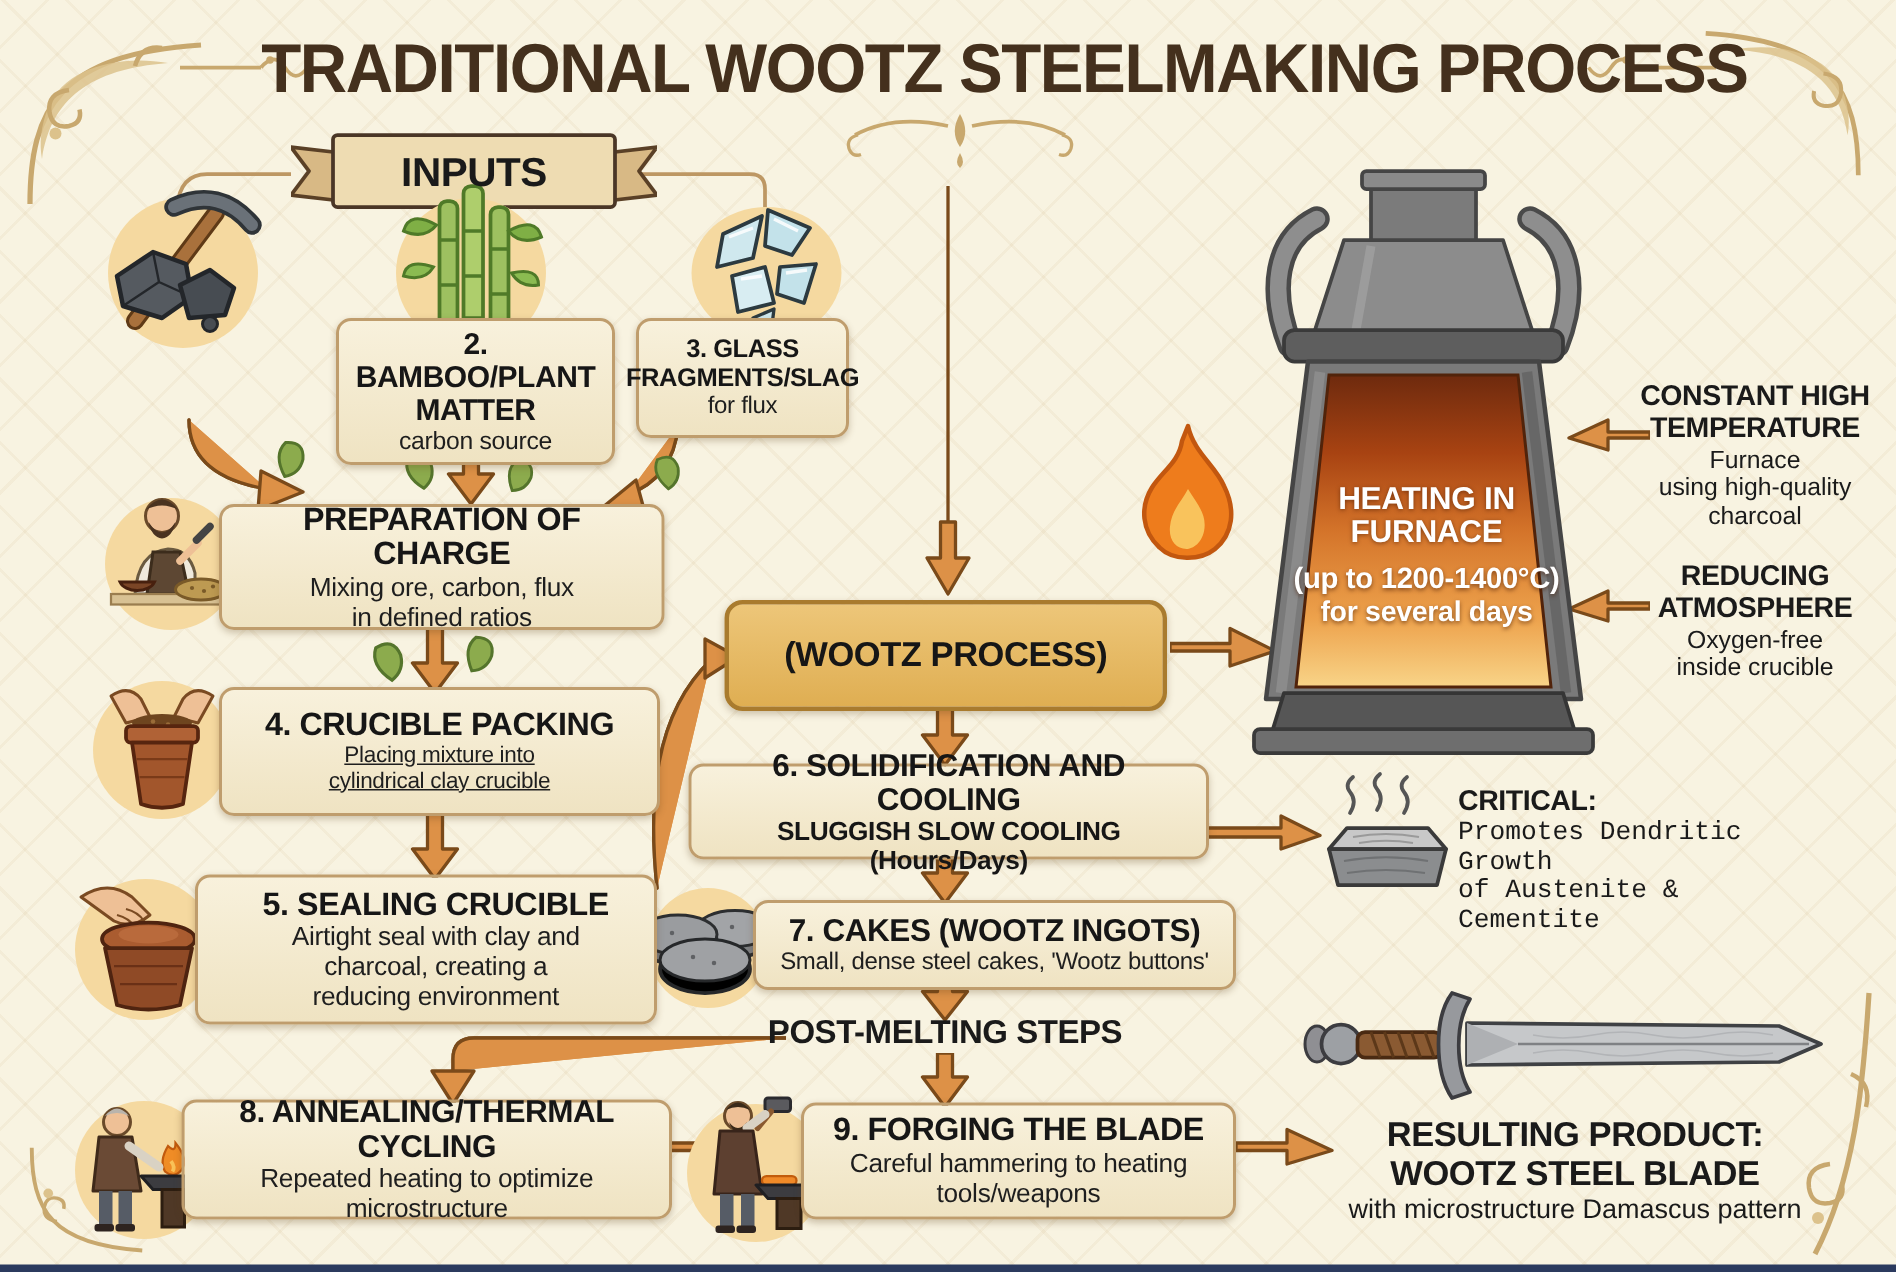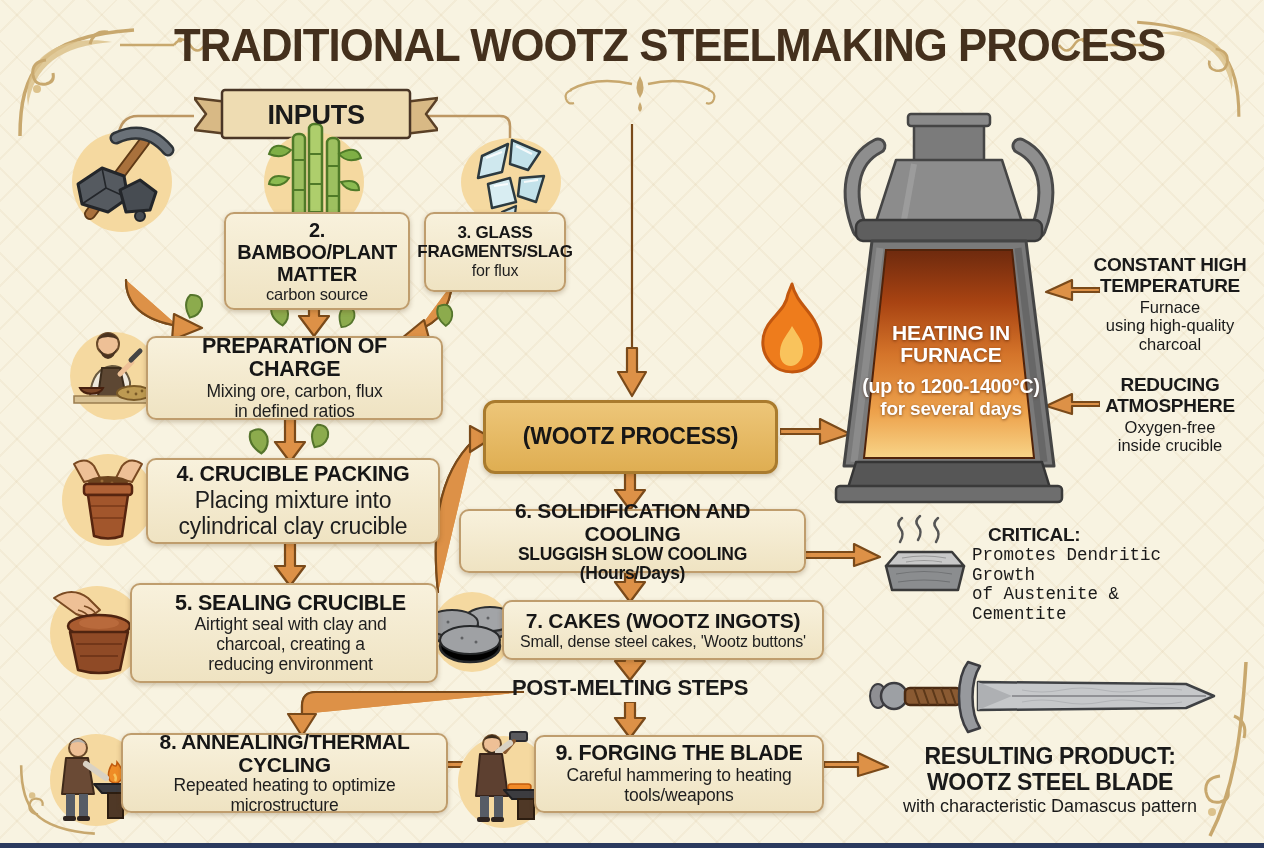--- a/index.html
+++ b/index.html
@@ -211,21 +211,21 @@
     <path d="M84 20 Q 72 12 64 22 L 58 34 L 74 38 Z" fill="#eec096" stroke="#7a4a22" stroke-width="2" stroke-linejoin="round"></path>
     <ellipse cx="50" cy="38" rx="20" ry="6" fill="#6e451f"></ellipse>
     <circle cx="44" cy="37" r="1.5" fill="#9a6c38"></circle>
       <circle cx="54" cy="39" r="1.5" fill="#9a6c38"></circle>
     <rect x="26" y="40" width="48" height="11" rx="3" fill="#b06236" stroke="#57250f" stroke-width="2.5"></rect>
     <path d="M30 51 L70 51 L64 92 Q 50 97 36 92 Z" fill="#a2562c" stroke="#57250f" stroke-width="2.5" stroke-linejoin="round"></path>
     <path d="M33 62 h34 M35 74 h30" stroke="#7a3a18" stroke-width="1.5"></path>
   </svg>
   <div class="box" style="left:146px;top:458px;width:294px;height:86px;">
     <span class="t" style="font-size:21.5px;">4. CRUCIBLE PACKING</span>
-    <span class="d" style="font-size:23px;">Placing mixture into
+    <span class="d" style="font-size:15px;text-decoration:underline;">Placing mixture into
 cylindrical clay crucible</span>
   </div>
 
   <svg class="conn ar" style="left:272px;top:542px;" width="36" height="46" viewBox="0 0 36 46">
     <path d="M13 0 h10 v24 h10 L18 44 L3 24 h10 Z"></path>
   </svg>
 
   <svg class="icon" style="left:44px;top:576px;" width="106" height="106" viewBox="0 0 106 106">
     <circle cx="53" cy="57" r="47" fill="#f5d9a0"></circle>
     <path d="M10 22 Q 28 10 44 22 L 56 34 Q 44 44 32 38 Z" fill="#eec096" stroke="#7a4a22" stroke-width="2" stroke-linejoin="round"></path>
@@ -326,21 +326,21 @@
 
   <svg class="icon" style="left:868px;top:512px;" width="110" height="90" viewBox="0 0 110 90">
     <path d="M32 30 q 5 -8 0 -14 q -4 -5 2 -10" stroke="#555" stroke-width="2.5" fill="none" stroke-linecap="round"></path>
     <path d="M50 28 q 5 -8 0 -14 q -4 -5 2 -10" stroke="#555" stroke-width="2.5" fill="none" stroke-linecap="round"></path>
     <path d="M68 30 q 5 -8 0 -14 q -4 -5 2 -10" stroke="#555" stroke-width="2.5" fill="none" stroke-linecap="round"></path>
     <path d="M30 40 L84 40 L96 54 L18 54 Z" fill="#c8c8c8" stroke="#3a3a3a" stroke-width="2.5" stroke-linejoin="round"></path>
     <path d="M34 46 q 22 -4 44 0 M38 50 q 18 -3 36 0" stroke="#9a9a9a" stroke-width="1.2" fill="none"></path>
     <path d="M18 54 L96 54 L90 78 L24 78 Z" fill="#8b8d8f" stroke="#3a3a3a" stroke-width="2.5" stroke-linejoin="round"></path>
     <path d="M28 62 q 28 -5 56 0 M30 70 q 26 -4 52 0" stroke="#6f7173" stroke-width="1.2" fill="none"></path>
   </svg>
-  <div class="lbl bold" style="left:972px;top:524px;width:220px;font-size:19px;text-align:left;margin-left:16px;">CRITICAL:</div>
+  <div class="lbl bold" style="left:972px;top:524px;width:220px;font-size:19px;text-align:left;">CRITICAL:</div>
   <div class="lbl" style="left:972px;top:546px;width:230px;font-size:17.5px;text-align:left;font-family:Liberation Mono, monospace;">Promotes Dendritic Growth
 of Austenite &amp; Cementite</div>
 
   <svg class="conn ar" style="left:612px;top:570px;" width="36" height="34" viewBox="0 0 36 34">
     <path d="M13 0 h10 v12 h10 L18 32 L3 12 h10 Z"></path>
   </svg>
 
   <svg class="icon" style="left:418px;top:588px;" width="108" height="84" viewBox="0 0 108 84">
     <circle cx="54" cy="44" r="40" fill="#f5d9a0"></circle>
     <ellipse cx="72" cy="36" rx="25" ry="14" fill="#7e8083" stroke="#2c2e30" stroke-width="2.5"></ellipse>
@@ -432,16 +432,16 @@
     <path d="M64 40 l6 17 M73 40 l6 17 M82 40 l6 17 M91 40 l6 17 M100 40 l6 17" stroke="#5c3819" stroke-width="2"></path>
     <path d="M118 14 C 106 30 106 66 118 84 L 130 80 C 120 64 120 34 130 18 Z" fill="#97999d" stroke="#3c3c40" stroke-width="2.5" stroke-linejoin="round"></path>
     <path d="M128 34 L 336 36 L 364 48 L 336 60 L 128 62 Z" fill="#c6c8ca" stroke="#3f4144" stroke-width="2.5" stroke-linejoin="round"></path>
     <path d="M128 34 L162 48 L128 62 Z" fill="#aeb0b3"></path>
     <path d="M162 48 H 356" stroke="#7f8184" stroke-width="1.6"></path>
     <path d="M172 42 q 20 4 40 0 t 40 0 t 40 0 t 40 0" stroke="#b2b4b7" stroke-width="1" fill="none"></path>
     <path d="M172 54 q 20 -4 40 0 t 40 0 t 40 0 t 40 0" stroke="#b2b4b7" stroke-width="1" fill="none"></path>
   </svg>
   <div class="lbl bold" style="left:880px;top:744px;width:340px;font-size:23px;">RESULTING PRODUCT:
 WOOTZ STEEL BLADE</div>
-  <div class="lbl" style="left:860px;top:796px;width:380px;font-size:18px;">with characteristic Damascus pattern</div>
+  <div class="lbl" style="left:860px;top:796px;width:380px;font-size:18px;">with microstructure Damascus pattern</div>
 
   <div class="bottom-strip"></div>
 </div>
 
 </body></html>

